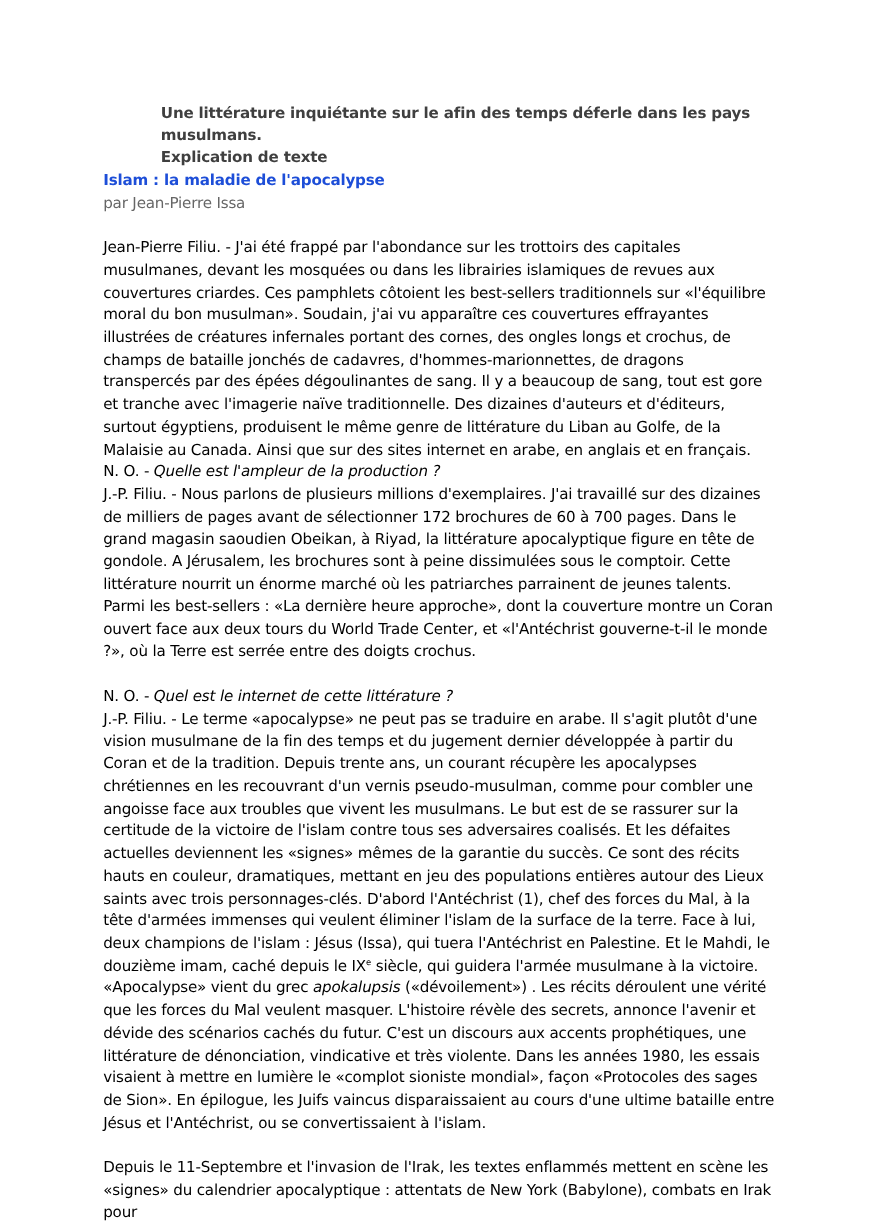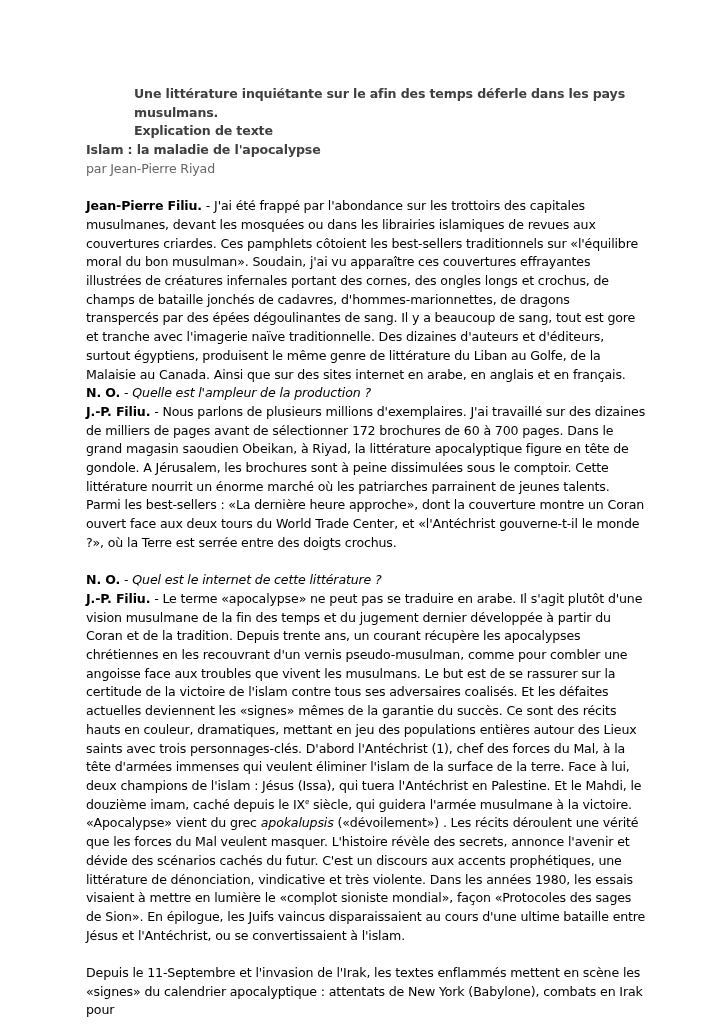--- a/index.html
+++ b/index.html
@@ -4,36 +4,36 @@
 <style>
   html, body { margin: 0; padding: 0; background: #ffffff; }
   body { width: 724px; height: 1024px; overflow: hidden; position: relative; }
   .page {
     position: absolute; left: 86px; top: 85px; width: 560px;
     font-family: "DejaVu Sans", sans-serif;
     font-size: 12.6px; line-height: 18.7px; color: #000;
     letter-spacing: -0.15px;
   }
   .hdr { color: #3f3f3f; font-weight: bold; margin-left: 48px; }
-  .headline { color: #404040; font-weight: bold; }
+  .headline { color: #1d4ed8; font-weight: bold; }
   .byline { color: #666666; }
   .gap { height: 18.7px; }
-  .b { font-weight: bold; }
+  .b { font-weight: normal; }
   .i { font-style: italic; }
   p { margin: 0; }
   sup { font-size: 7px; vertical-align: super; line-height: 0; }
 </style>
 </head>
 <body>
 
 <div class="page">
   <div class="hdr">Une littérature inquiétante sur le afin des temps déferle dans les pays musulmans.</div>
   <div class="hdr">Explication de texte</div>
   <div class="headline">Islam : la maladie de l'apocalypse</div>
-  <div class="byline">par Jean-Pierre Riyad</div>
+  <div class="byline">par Jean-Pierre Issa</div>
   <div class="gap"></div>
 
   <p><span class="b">Jean-Pierre Filiu.</span><span> - </span><span>J'ai été frappé par l'abondance sur les trottoirs des capitales musulmanes, devant les mosquées ou dans les librairies islamiques de revues aux couvertures criardes. Ces pamphlets côtoient les best-sellers traditionnels sur «l'équilibre moral du bon musulman». Soudain, j'ai vu apparaître ces couvertures effrayantes illustrées de créatures infernales portant des cornes, des ongles longs et crochus, de champs de bataille jonchés de cadavres, d'hommes-marionnettes, de dragons transpercés par des épées dégoulinantes de sang. Il y a beaucoup de sang, tout est gore et tranche avec l'imagerie naïve traditionnelle. Des dizaines d'auteurs et d'éditeurs, surtout égyptiens, produisent le même genre de littérature du Liban au Golfe, de la Malaisie au Canada. Ainsi que sur des sites internet en arabe, en anglais et en français.</span></p>
 
   <p><span class="b">N. O.</span><span> - </span><span class="i">Quelle est l'ampleur de la production ?</span></p>
   <p><span class="b">J.-P. Filiu.</span><span> - </span><span>Nous parlons de plusieurs millions d'exemplaires. J'ai travaillé sur des dizaines de milliers de pages avant de sélectionner 172 brochures de 60 à 700 pages. Dans le grand magasin saoudien Obeikan, à Riyad, la littérature apocalyptique figure en tête de gondole. A Jérusalem, les brochures sont à peine dissimulées sous le comptoir. Cette littérature nourrit un énorme marché où les patriarches parrainent de jeunes talents. Parmi les best-sellers : «La dernière heure approche», dont la couverture montre un Coran ouvert face aux deux tours du World Trade Center, et «l'Antéchrist gouverne-t-il le monde ?», où la Terre est serrée entre des doigts crochus.</span></p>
   <div class="gap"></div>
 
   <p><span class="b">N. O.</span><span> - </span><span class="i">Quel est le internet de cette littérature ?</span></p>
   <p><span class="b">J.-P. Filiu.</span><span> - </span><span>Le terme «apocalypse» ne peut pas se traduire en arabe. Il s'agit plutôt d'une vision musulmane de la fin des temps et du jugement dernier développée à partir du Coran et de la tradition. Depuis trente ans, un courant récupère les apocalypses chrétiennes en les recouvrant d'un vernis pseudo-musulman, comme pour combler une angoisse face aux troubles que vivent les musulmans. Le but est de se rassurer sur la certitude de la victoire de l'islam contre tous ses adversaires coalisés. Et les défaites actuelles deviennent les «signes» mêmes de la garantie du succès. Ce sont des récits hauts en couleur, dramatiques, mettant en jeu des populations entières autour des Lieux saints avec trois personnages-clés. D'abord l'Antéchrist (1), chef des forces du Mal, à la tête d'armées immenses qui veulent éliminer l'islam de la surface de la terre. Face à lui, deux champions de l'islam : Jésus (Issa), qui tuera l'Antéchrist en Palestine. Et le Mahdi, le douzième imam, caché depuis le IX</span><sup>e</sup><span> siècle, qui guidera l'armée musulmane à la victoire.</span></p>

